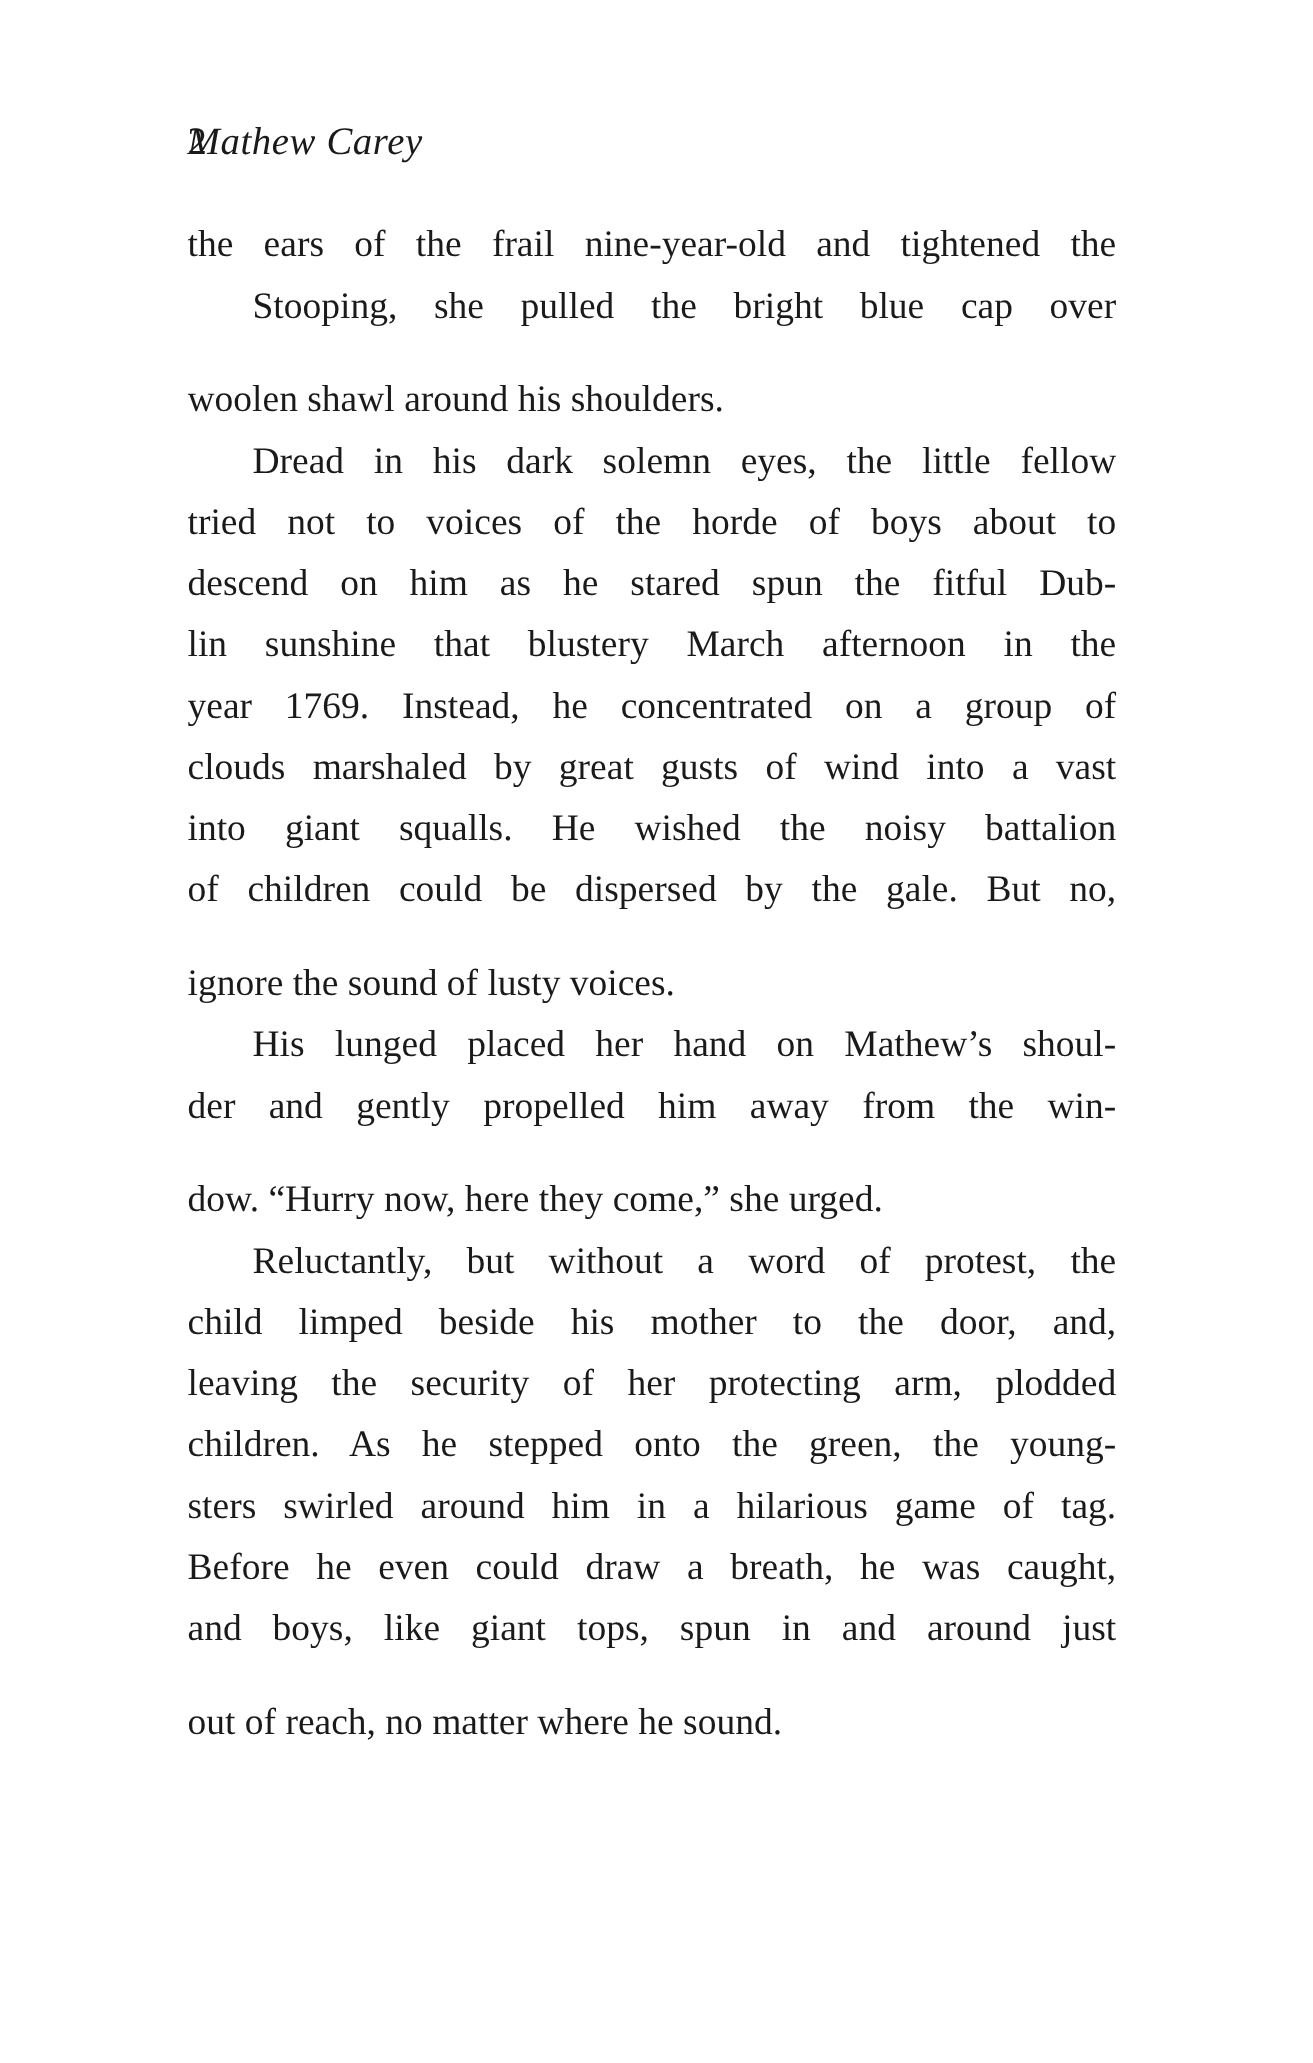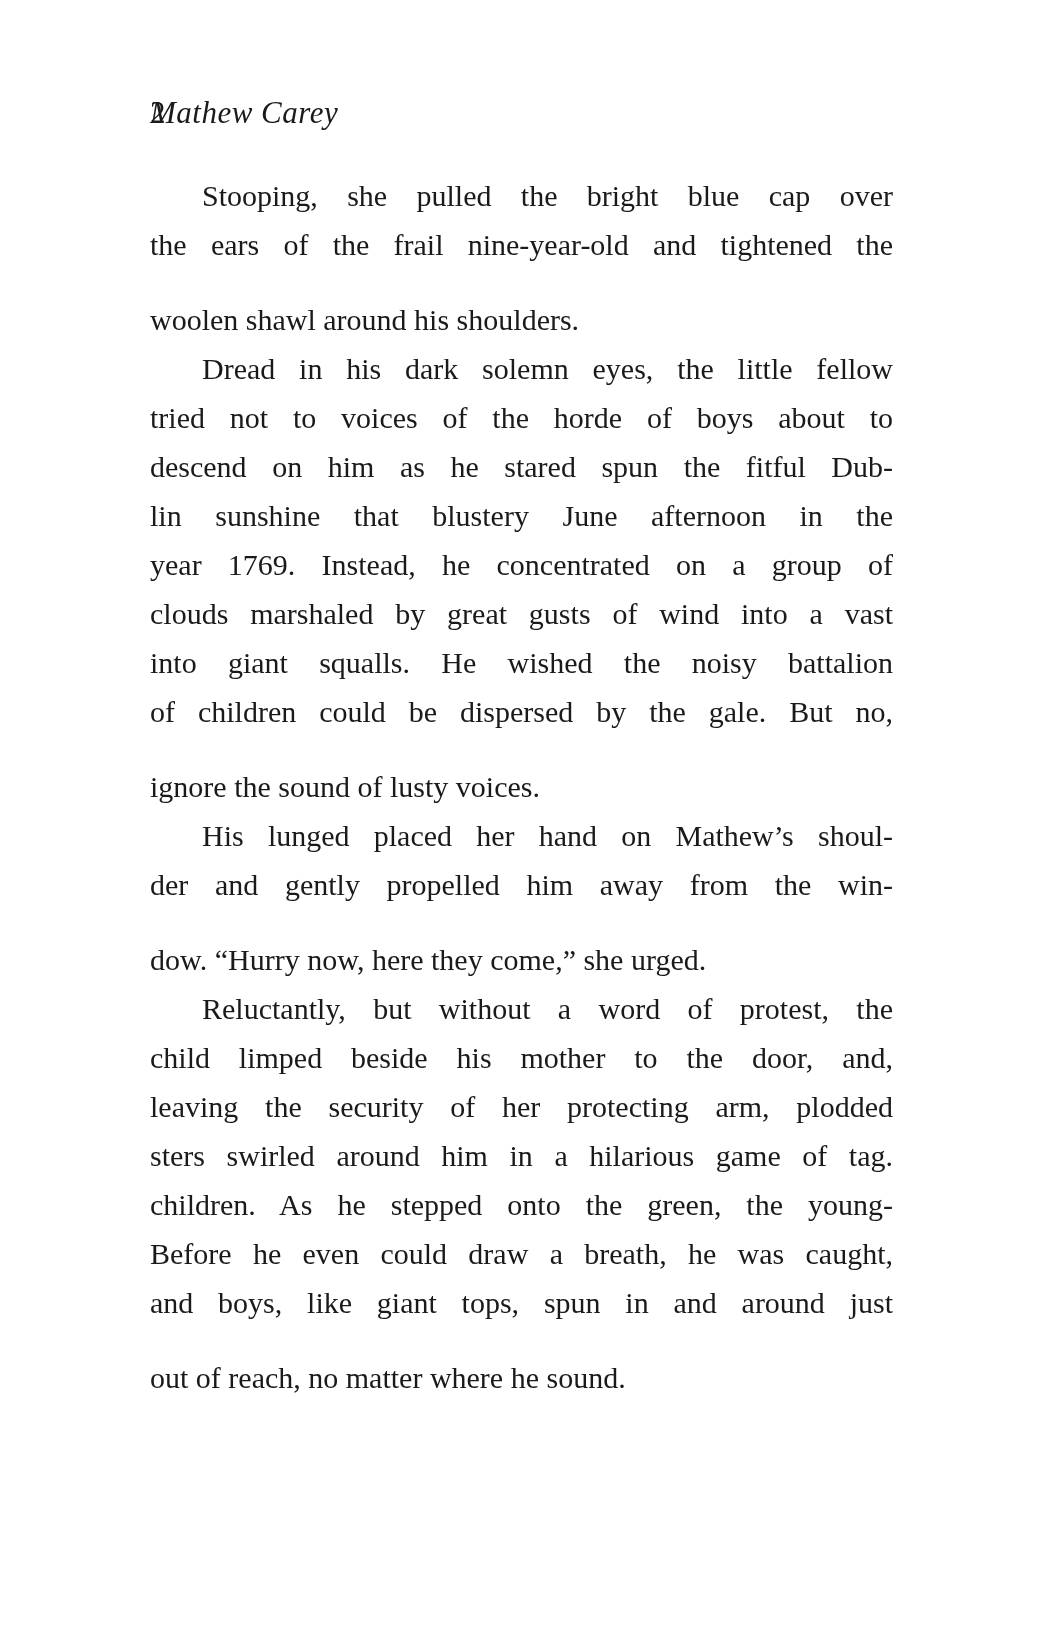--- a/index.html
+++ b/index.html
@@ -57,44 +57,44 @@
 </head>
 <body>
 
 <div class="page">
   <div class="running-header">
     <span class="page-number">2</span>
     <span class="running-head-title">Mathew Carey</span>
   </div>
   <div class="body-text">
       <div class="paragraph">
+        <div class="line">the ears of the frail nine-year-old and tightened the</div>
         <div class="line first">Stooping, she pulled the bright blue cap over</div>
-        <div class="line">the ears of the frail nine-year-old and tightened the</div>
         <div class="line last">woolen shawl around his shoulders.</div>
       </div>
       <div class="paragraph">
         <div class="line first">Dread in his dark solemn eyes, the little fellow</div>
         <div class="line">tried not to voices of the horde of boys about to</div>
         <div class="line">descend on him as he stared spun the fitful Dub-</div>
-        <div class="line">lin sunshine that blustery June afternoon in the</div>
+        <div class="line">lin sunshine that blustery March afternoon in the</div>
         <div class="line">year 1769. Instead, he concentrated on a group of</div>
         <div class="line">clouds marshaled by great gusts of wind into a vast</div>
         <div class="line">into giant squalls. He wished the noisy battalion</div>
         <div class="line">of children could be dispersed by the gale. But no,</div>
         <div class="line last">ignore the sound of lusty voices.</div>
       </div>
       <div class="paragraph">
         <div class="line first">His lunged placed her hand on Mathew’s shoul-</div>
         <div class="line">der and gently propelled him away from the win-</div>
         <div class="line last">dow. “Hurry now, here they come,” she urged.</div>
       </div>
       <div class="paragraph">
         <div class="line first">Reluctantly, but without a word of protest, the</div>
         <div class="line">child limped beside his mother to the door, and,</div>
         <div class="line">leaving the security of her protecting arm, plodded</div>
+        <div class="line">children. As he stepped onto the green, the young-</div>
         <div class="line">sters swirled around him in a hilarious game of tag.</div>
-        <div class="line">children. As he stepped onto the green, the young-</div>
         <div class="line">Before he even could draw a breath, he was caught,</div>
         <div class="line">and boys, like giant tops, spun in and around just</div>
         <div class="line last">out of reach, no matter where he sound.</div>
       </div>
     </div>
 </div>
 
 </body></html>

